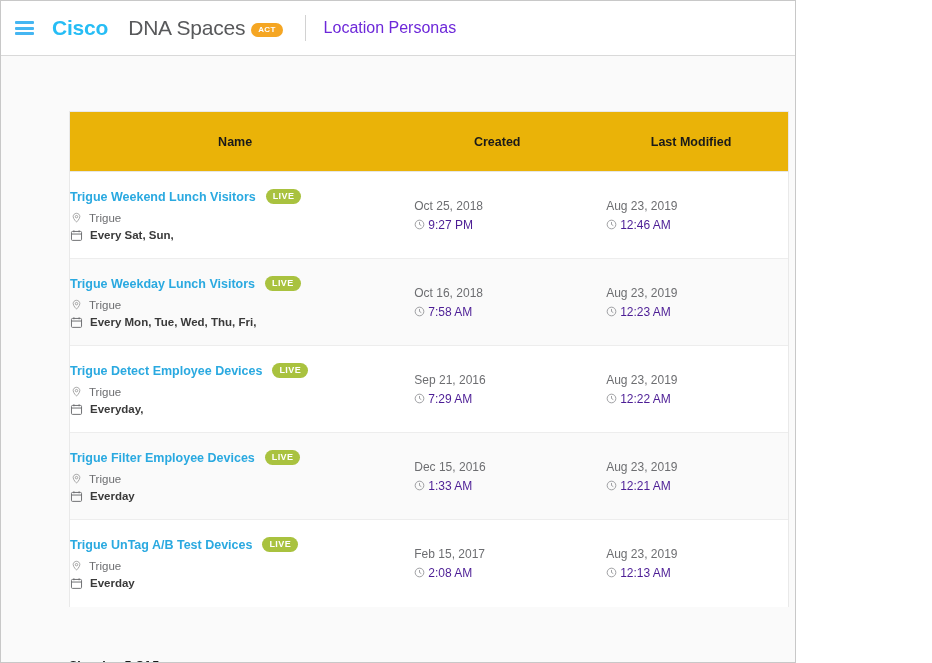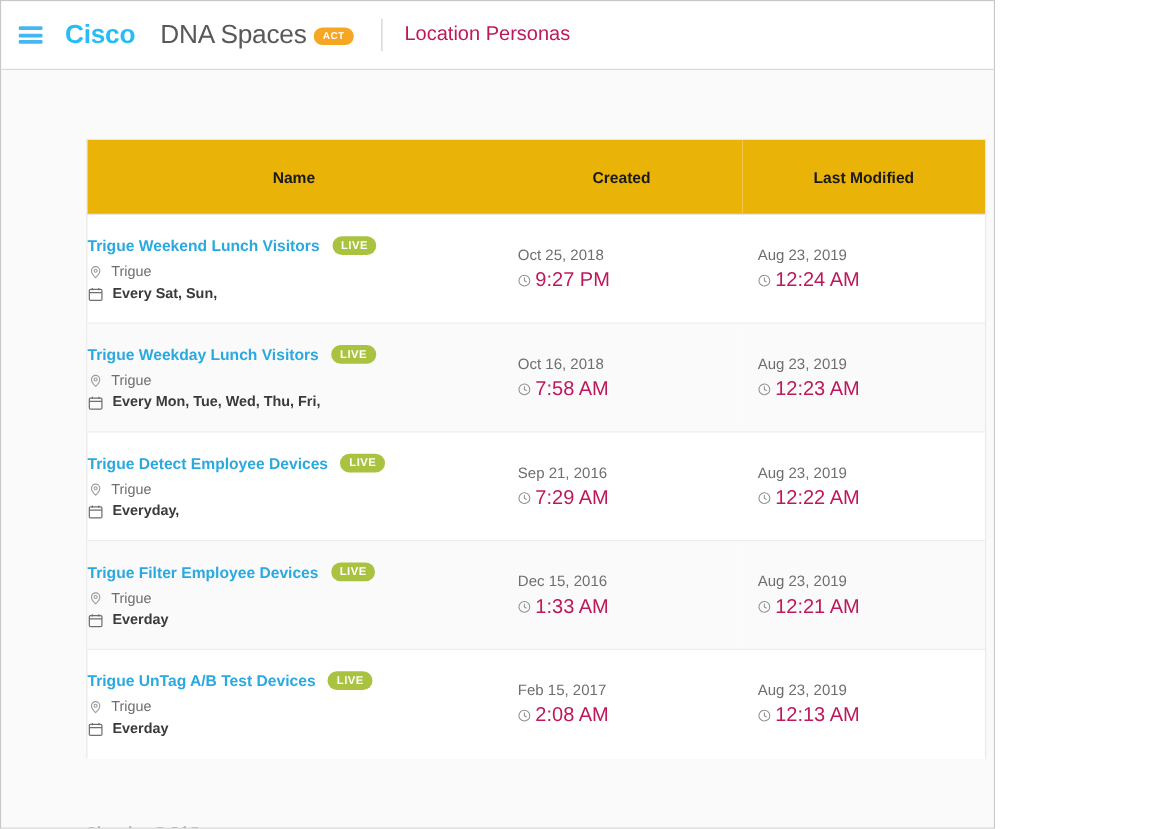--- a/index.html
+++ b/index.html
@@ -83,21 +83,21 @@
     top: -3px;
   }
   .divider-v {
     width: 1px;
     height: 26px;
     background: #d2d2d2;
     margin: 0 18px 0 22px;
   }
   .page-title {
     font-size: 16px;
-    color: #be185d;
+    color: #6d28d9;
     white-space: nowrap;
   }
 
   
   .content {
     flex: 1 1 auto;
     background: #fafafa;
     padding: 0 0 0 0;
     position: relative;
     overflow: hidden;
@@ -194,22 +194,22 @@
     text-align: left;
     padding-left: 6px;
   }
   .date-main {
     font-size: 12px;
     color: #6d6e71;
     margin-bottom: 5px;
     white-space: nowrap;
   }
   .date-time {
-    font-size: 16px;
-    color: #be185d;
+    font-size: 12px;
+    color: #4c1d95;
     display: flex;
     align-items: center;
     white-space: nowrap;
   }
   .date-time .clock-icon {
     display: inline-flex;
     align-items: center;
     justify-content: center;
     width: 11px;
     height: 11px;
@@ -305,21 +305,21 @@
             </td>
             <td class="date-cell">
               <div class="date-main indent-mod">Aug 23, 2019</div>
               <div class="date-time indent-mod">
                 <span class="clock-icon">
                   <svg width="11" height="11" viewBox="0 0 16 16">
                       <circle cx="8" cy="8" r="6.3" fill="none" stroke="#8c8d90" stroke-width="1.2"></circle>
                       <path d="M8 4.3V8l2.6 1.6" fill="none" stroke="#8c8d90" stroke-width="1.2"></path>
                     </svg>
                 </span>
-                <span>12:24 AM</span>
+                <span>12:46 AM</span>
               </div>
             </td>
           </tr>
 
           <tr class="data-row row-alt">
             <td class="name-cell">
               <div class="name-line">
                 <span class="persona-name">Trigue Weekday Lunch Visitors</span>
                 <span class="live-badge">LIVE</span>
               </div>

